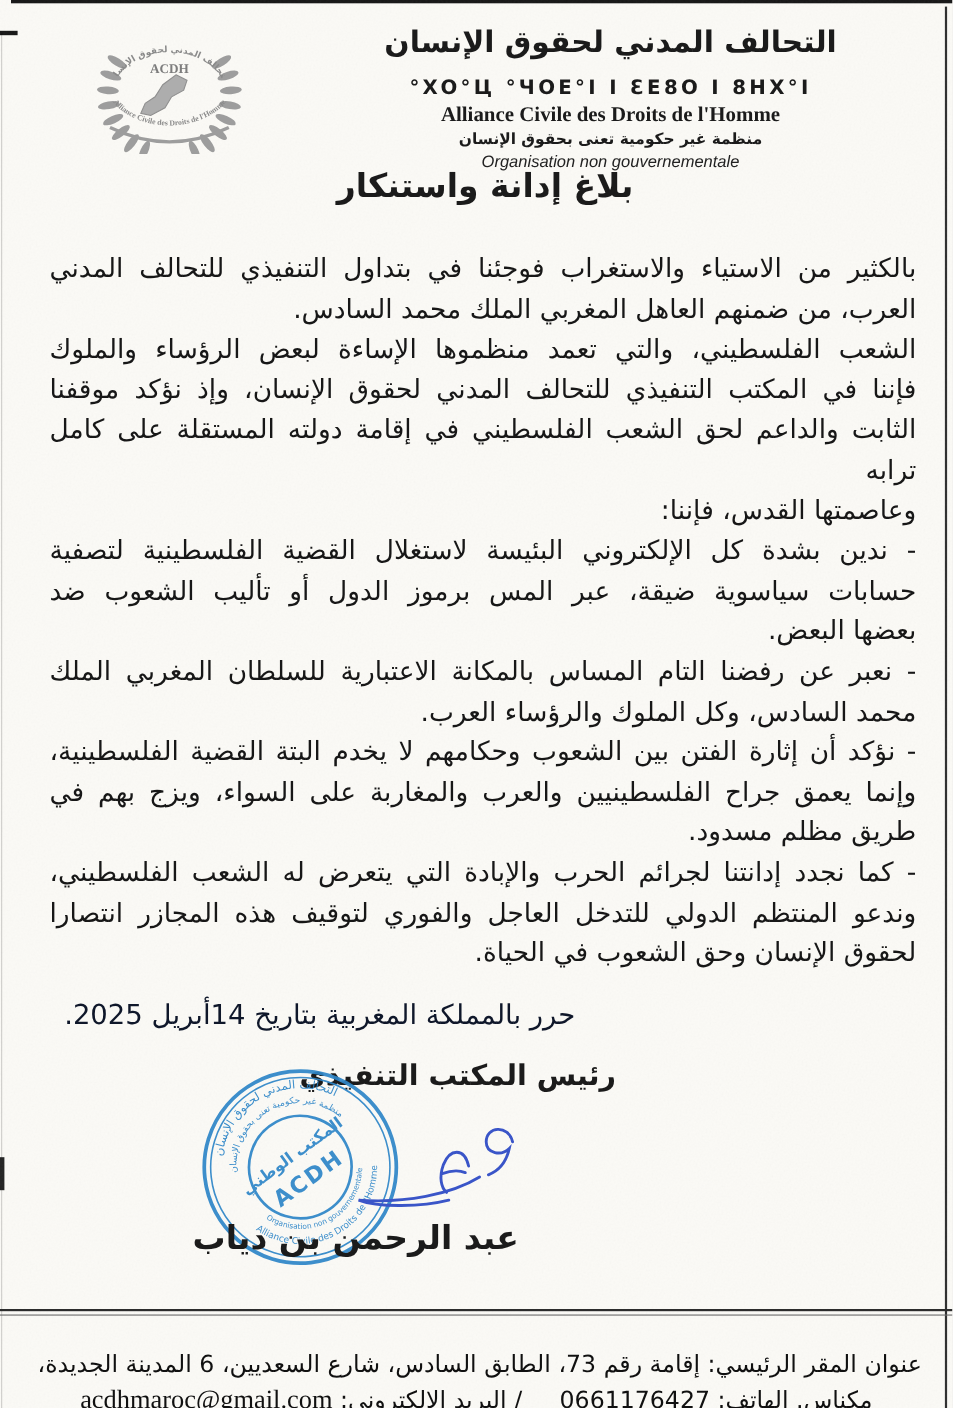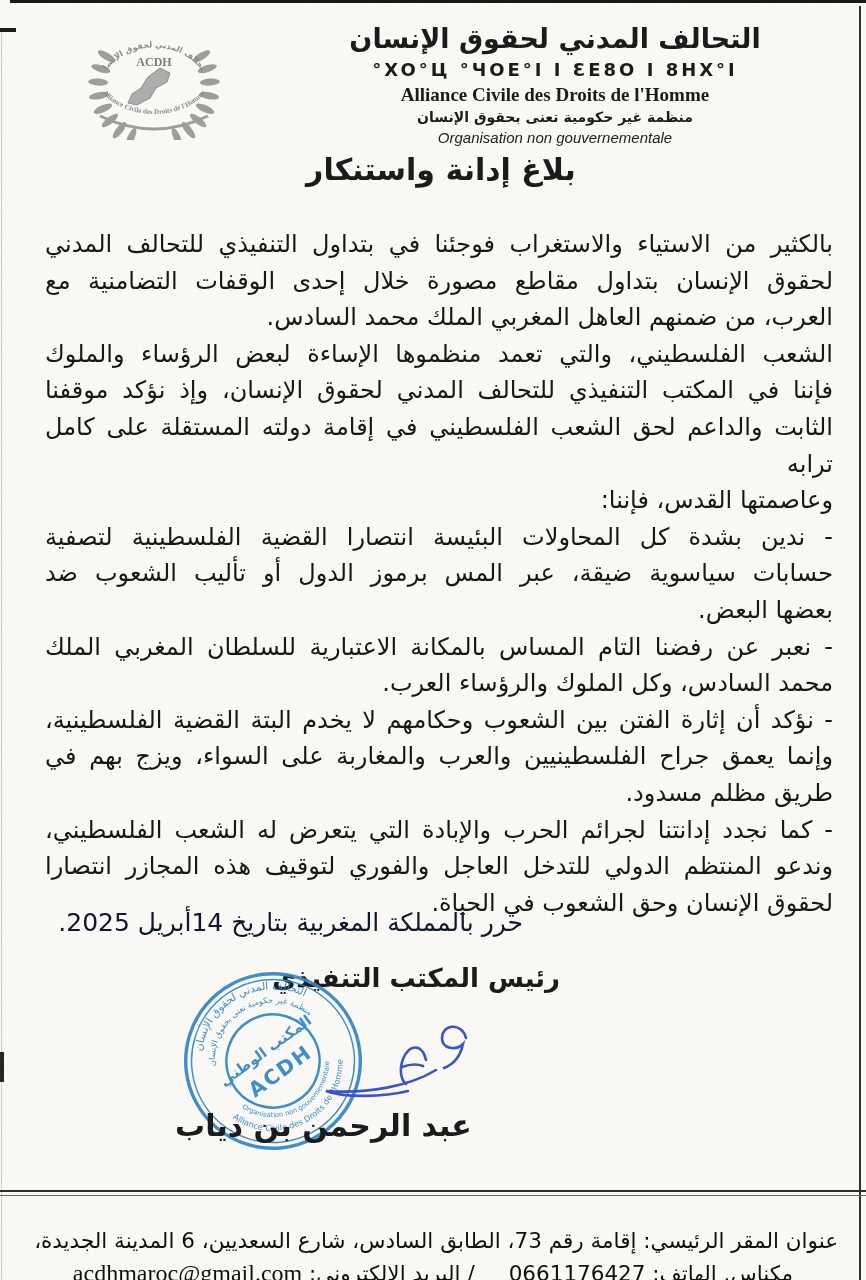--- a/index.html
+++ b/index.html
@@ -8,21 +8,21 @@
     position:relative;width:866px;height:1280px;margin:0 auto;
     background:#fbfaf6;overflow:hidden;color:#1b1b1b;
   }
   
   .edge{position:absolute;background:#161616;}
   .noise{position:absolute;inset:0;opacity:.05;pointer-events:none;}
   
   .logo{position:absolute;left:64px;top:20px;width:180px;height:120px;}
   .header-text{position:absolute;left:300px;right:56px;top:22px;text-align:center;}
   .org-ar{font-size:27px;font-weight:bold;direction:rtl;line-height:34px;letter-spacing:0;}
-  .org-tif{font-size:18px;font-weight:bold;letter-spacing:3px;line-height:24px;margin-top:2px;font-family:"DejaVu Sans",sans-serif;}
+  .org-tif{font-size:18px;font-weight:bold;letter-spacing:3px;line-height:24px;margin-top:12px;font-family:"DejaVu Sans",sans-serif;}
   .org-fr{font-size:19px;font-weight:bold;font-family:"Liberation Serif","DejaVu Serif",serif;line-height:24px;margin-top:1px;}
   .org-ar-small{font-size:14px;font-weight:bold;direction:rtl;line-height:19px;margin-top:1px;}
   .org-fr-italic{font-size:15px;font-style:italic;font-family:"Liberation Sans","DejaVu Sans",sans-serif;line-height:19px;margin-top:1px;color:#222;}
   
   .doc-title{position:absolute;top:152px;left:0;right:0;text-align:center;
     font-size:30px;font-weight:bold;direction:rtl;transform:translateX(8px);}
   
   .body-text{position:absolute;top:226px;left:45px;right:33px;direction:rtl;
     font-size:24px;line-height:36.6px;color:#171717;}
   .bline{text-align:justify;text-align-last:justify;}
@@ -104,27 +104,26 @@
     <div class="org-tif">°XO°Ц °ЧOE°I I ƐE8O I 8HX°I</div>
     <div class="org-fr">Alliance Civile des Droits de l'Homme</div>
     <div class="org-ar-small">منظمة غير حكومية تعنى بحقوق الإنسان</div>
     <div class="org-fr-italic">Organisation non gouvernementale</div>
   </div>
 
   <div class="doc-title">بلاغ إدانة واستنكار</div>
 
   <div class="body-text">
       <div class="bline">بالكثير من الاستياء والاستغراب فوجئنا في بتداول التنفيذي للتحالف المدني</div>
-      <div class="bline">لحقوق الإنسان بتداول مقاطع مصورة خلال إحدى الوقفات التضامنية مع</div>
       <div class="bline bline-last">العرب، من ضمنهم العاهل المغربي الملك محمد السادس.</div>
       <div class="bline">الشعب الفلسطيني، والتي تعمد منظموها الإساءة لبعض الرؤساء والملوك</div>
       <div class="bline">فإننا في المكتب التنفيذي للتحالف المدني لحقوق الإنسان، وإذ نؤكد موقفنا</div>
       <div class="bline">الثابت والداعم لحق الشعب الفلسطيني في إقامة دولته المستقلة على كامل ترابه</div>
       <div class="bline bline-last">وعاصمتها القدس، فإننا:</div>
-      <div class="bline">- ندين بشدة كل المحاولات البئيسة انتصارا القضية الفلسطينية لتصفية</div>
+      <div class="bline">- ندين بشدة كل الإلكتروني البئيسة لاستغلال القضية الفلسطينية لتصفية</div>
       <div class="bline">حسابات سياسوية ضيقة، عبر المس برموز الدول أو تأليب الشعوب ضد</div>
       <div class="bline bline-last">بعضها البعض.</div>
       <div class="bline">- نعبر عن رفضنا التام المساس بالمكانة الاعتبارية للسلطان المغربي الملك</div>
       <div class="bline bline-last">محمد السادس، وكل الملوك والرؤساء العرب.</div>
       <div class="bline">- نؤكد أن إثارة الفتن بين الشعوب وحكامهم لا يخدم البتة القضية الفلسطينية،</div>
       <div class="bline">وإنما يعمق جراح الفلسطينيين والعرب والمغاربة على السواء، ويزج بهم في</div>
       <div class="bline bline-last">طريق مظلم مسدود.</div>
       <div class="bline">- كما نجدد إدانتنا لجرائم الحرب والإبادة التي يتعرض له الشعب الفلسطيني،</div>
       <div class="bline">وندعو المنتظم الدولي للتدخل العاجل والفوري لتوقيف هذه المجازر انتصارا</div>
       <div class="bline bline-last">لحقوق الإنسان وحق الشعوب في الحياة.</div>

